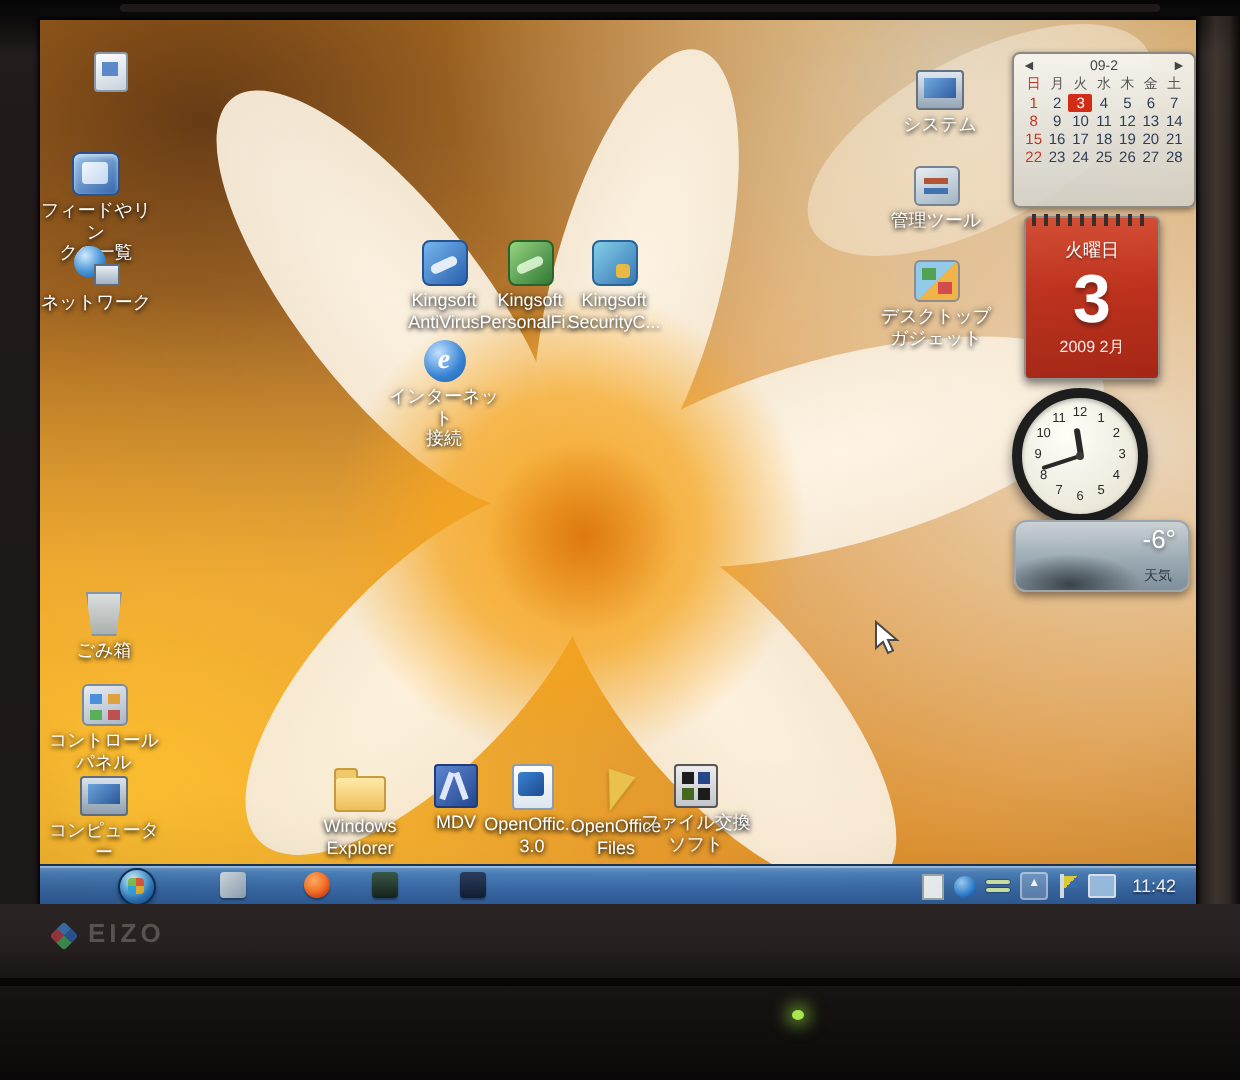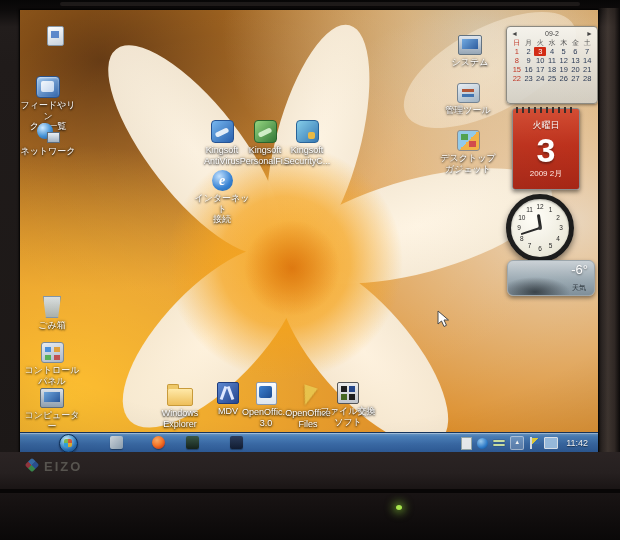--- a/index.html
+++ b/index.html
@@ -10,21 +10,21 @@
   .bezel-right{position:absolute;top:8px;right:0;width:22px;height:484px;
      background:linear-gradient(90deg,rgba(0,0,0,0) 0,rgba(122,104,92,.35) 45%,rgba(60,50,45,.6) 75%,rgba(10,8,8,.9) 100%);}
   .bezel-top{position:absolute;top:2px;left:60px;width:520px;height:4px;background:rgba(90,80,75,.25);border-radius:2px;}
   .bezel-bottom-seam{position:absolute;left:0;top:489px;width:620px;height:4px;background:#080606;}
   .bezel-chin{position:absolute;left:0;top:452px;width:620px;height:38px;
      background:linear-gradient(180deg,#2b2424 0,#262020 55%,#191414 100%);}
   .under-chin{position:absolute;left:0;top:493px;width:620px;height:47px;
      background:linear-gradient(180deg,#191414 0,#100d0d 60%,#0a0808 100%);}
   .led{position:absolute;left:396px;top:505px;width:6px;height:5px;border-radius:50%;
      background:#a8e64d;box-shadow:0 0 8px 3px rgba(150,225,60,.55);}
-  .brand{position:absolute;left:26px;top:459px;display:flex;align-items:flex-start;gap:6px;}
+  .brand{position:absolute;left:26px;top:459px;display:flex;align-items:flex-end;gap:6px;}
   .brand-emblem{width:12px;height:12px;border-radius:2px;transform:rotate(45deg) scale(.85);opacity:.8;
      background:conic-gradient(#2a5aa8 0 25%,#3e9e55 0 50%,#a83a44 0 75%,#3a7ac0 0 100%);}
   .brand-text{color:#57544f;font-size:13px;font-weight:bold;letter-spacing:2px;}
 
   
   .screen{position:absolute;left:20px;top:10px;width:578px;height:442px;overflow:hidden;background:#caa15a;
      box-shadow:inset 0 0 16px rgba(0,0,0,.5), 0 0 2px 1px #000;}
   .screen .glare{position:absolute;inset:0;pointer-events:none;z-index:60;
      background:radial-gradient(120% 95% at 50% 42%,rgba(255,255,255,.08) 0,rgba(255,255,255,0) 55%,rgba(0,0,0,.20) 100%);}
   .wallpaper{position:absolute;left:0;top:0;}

